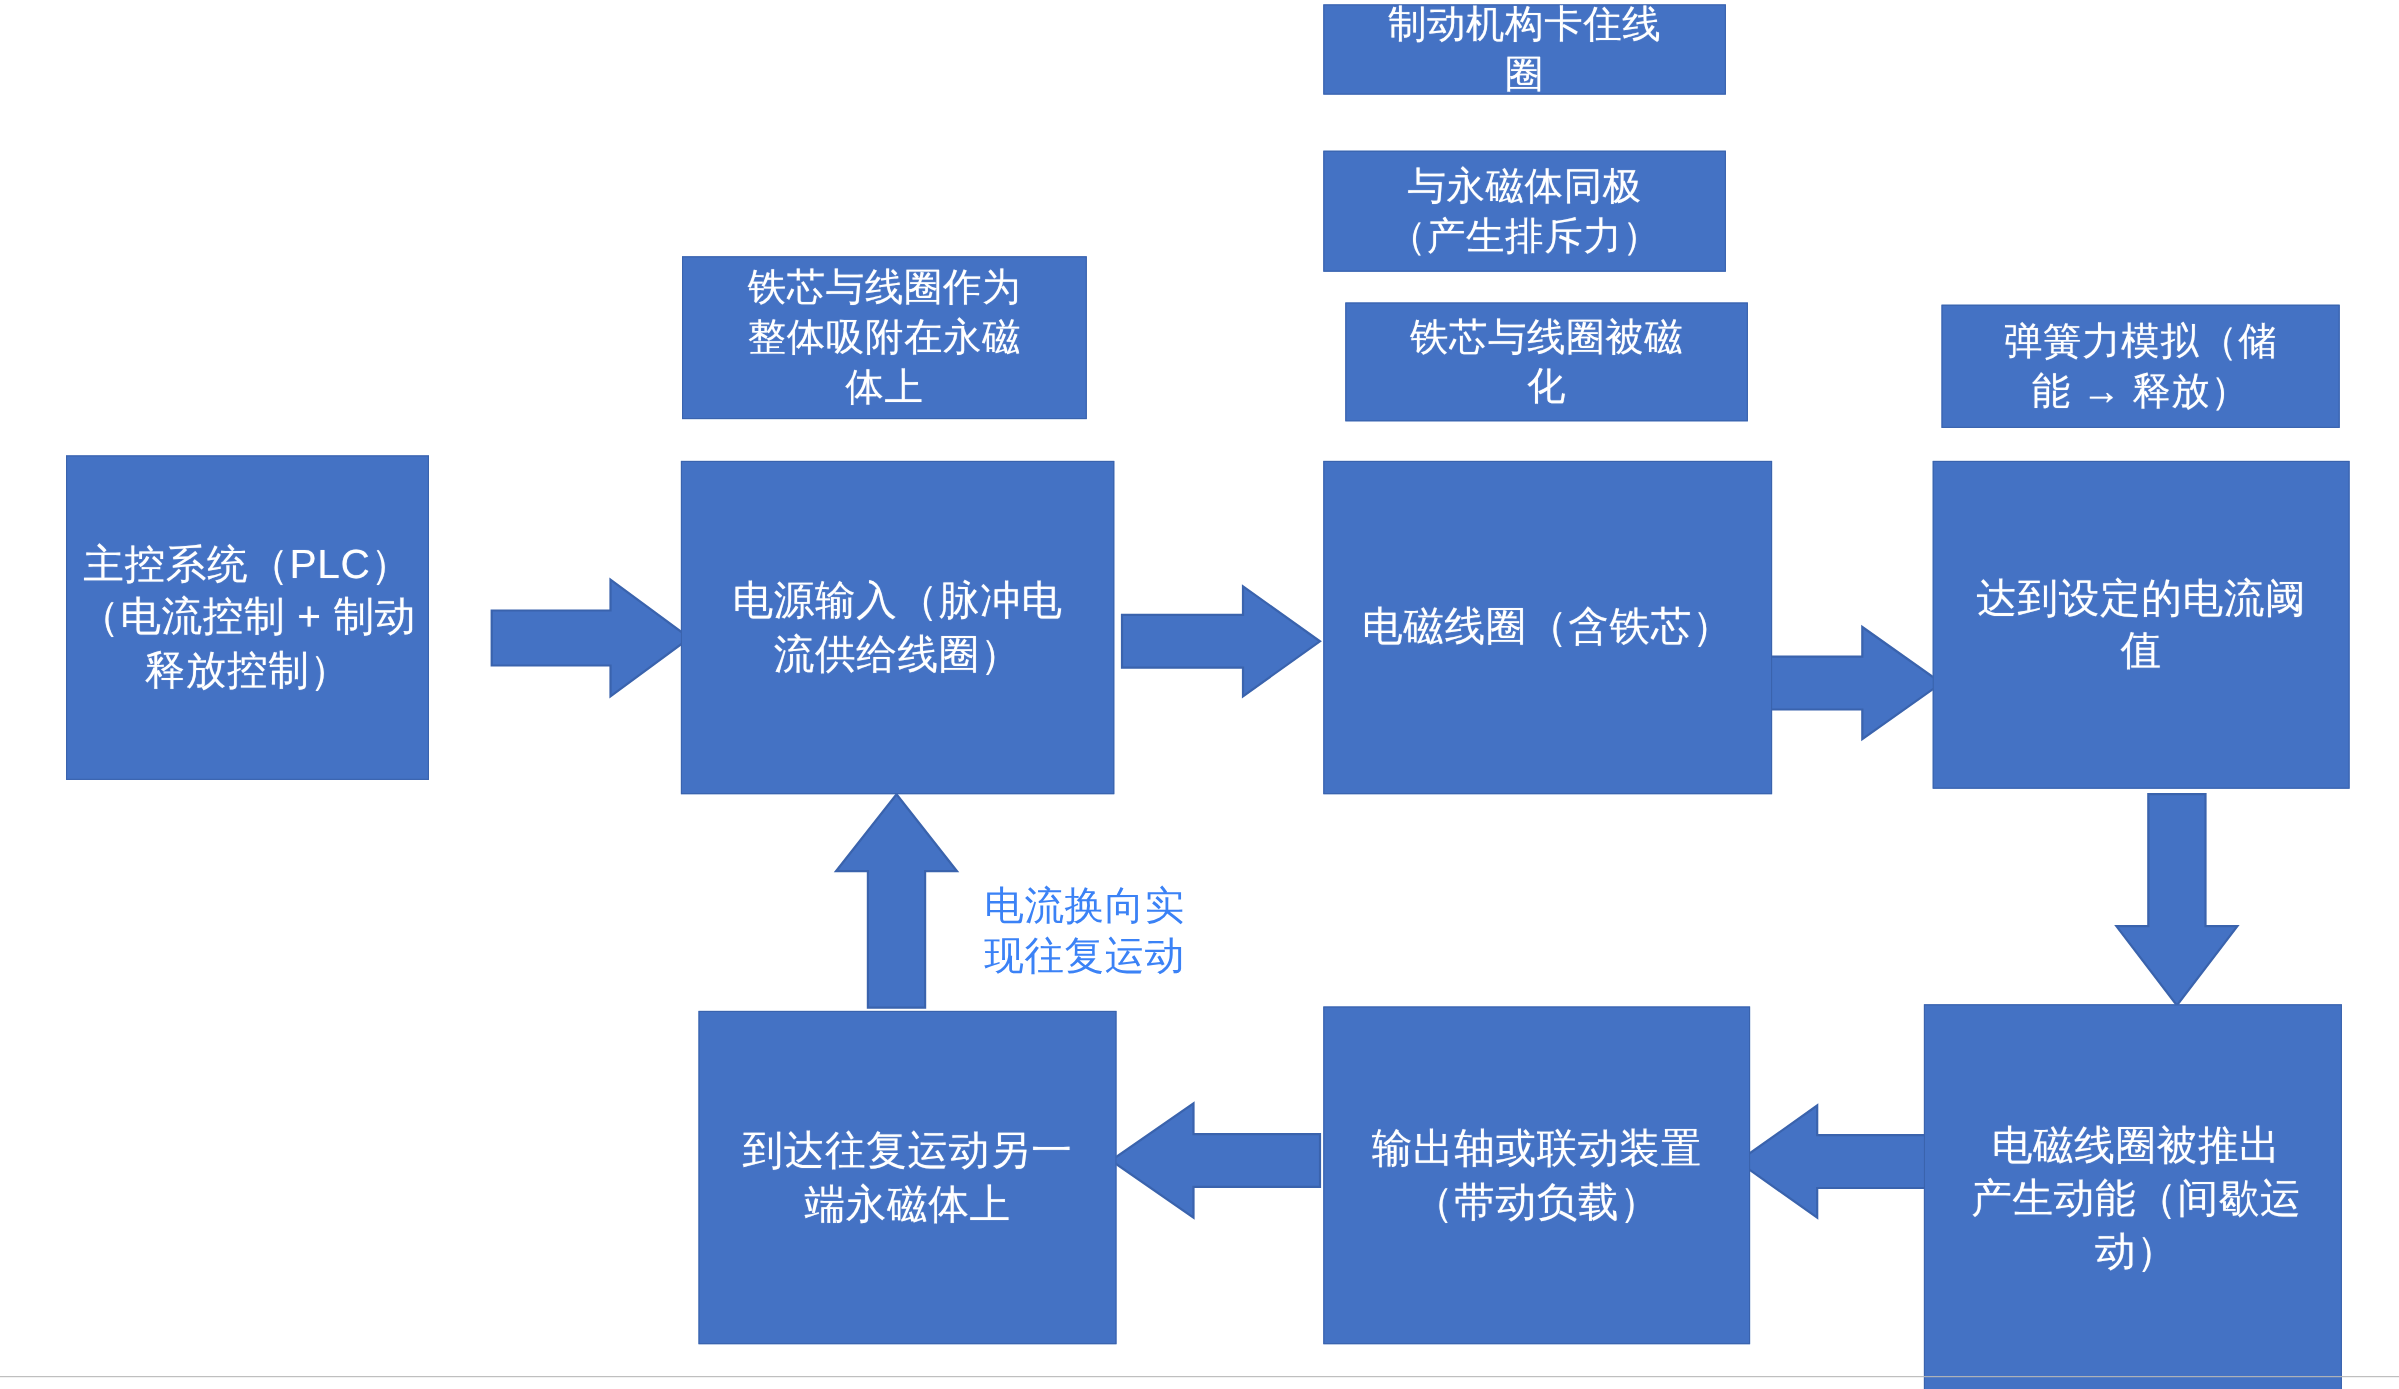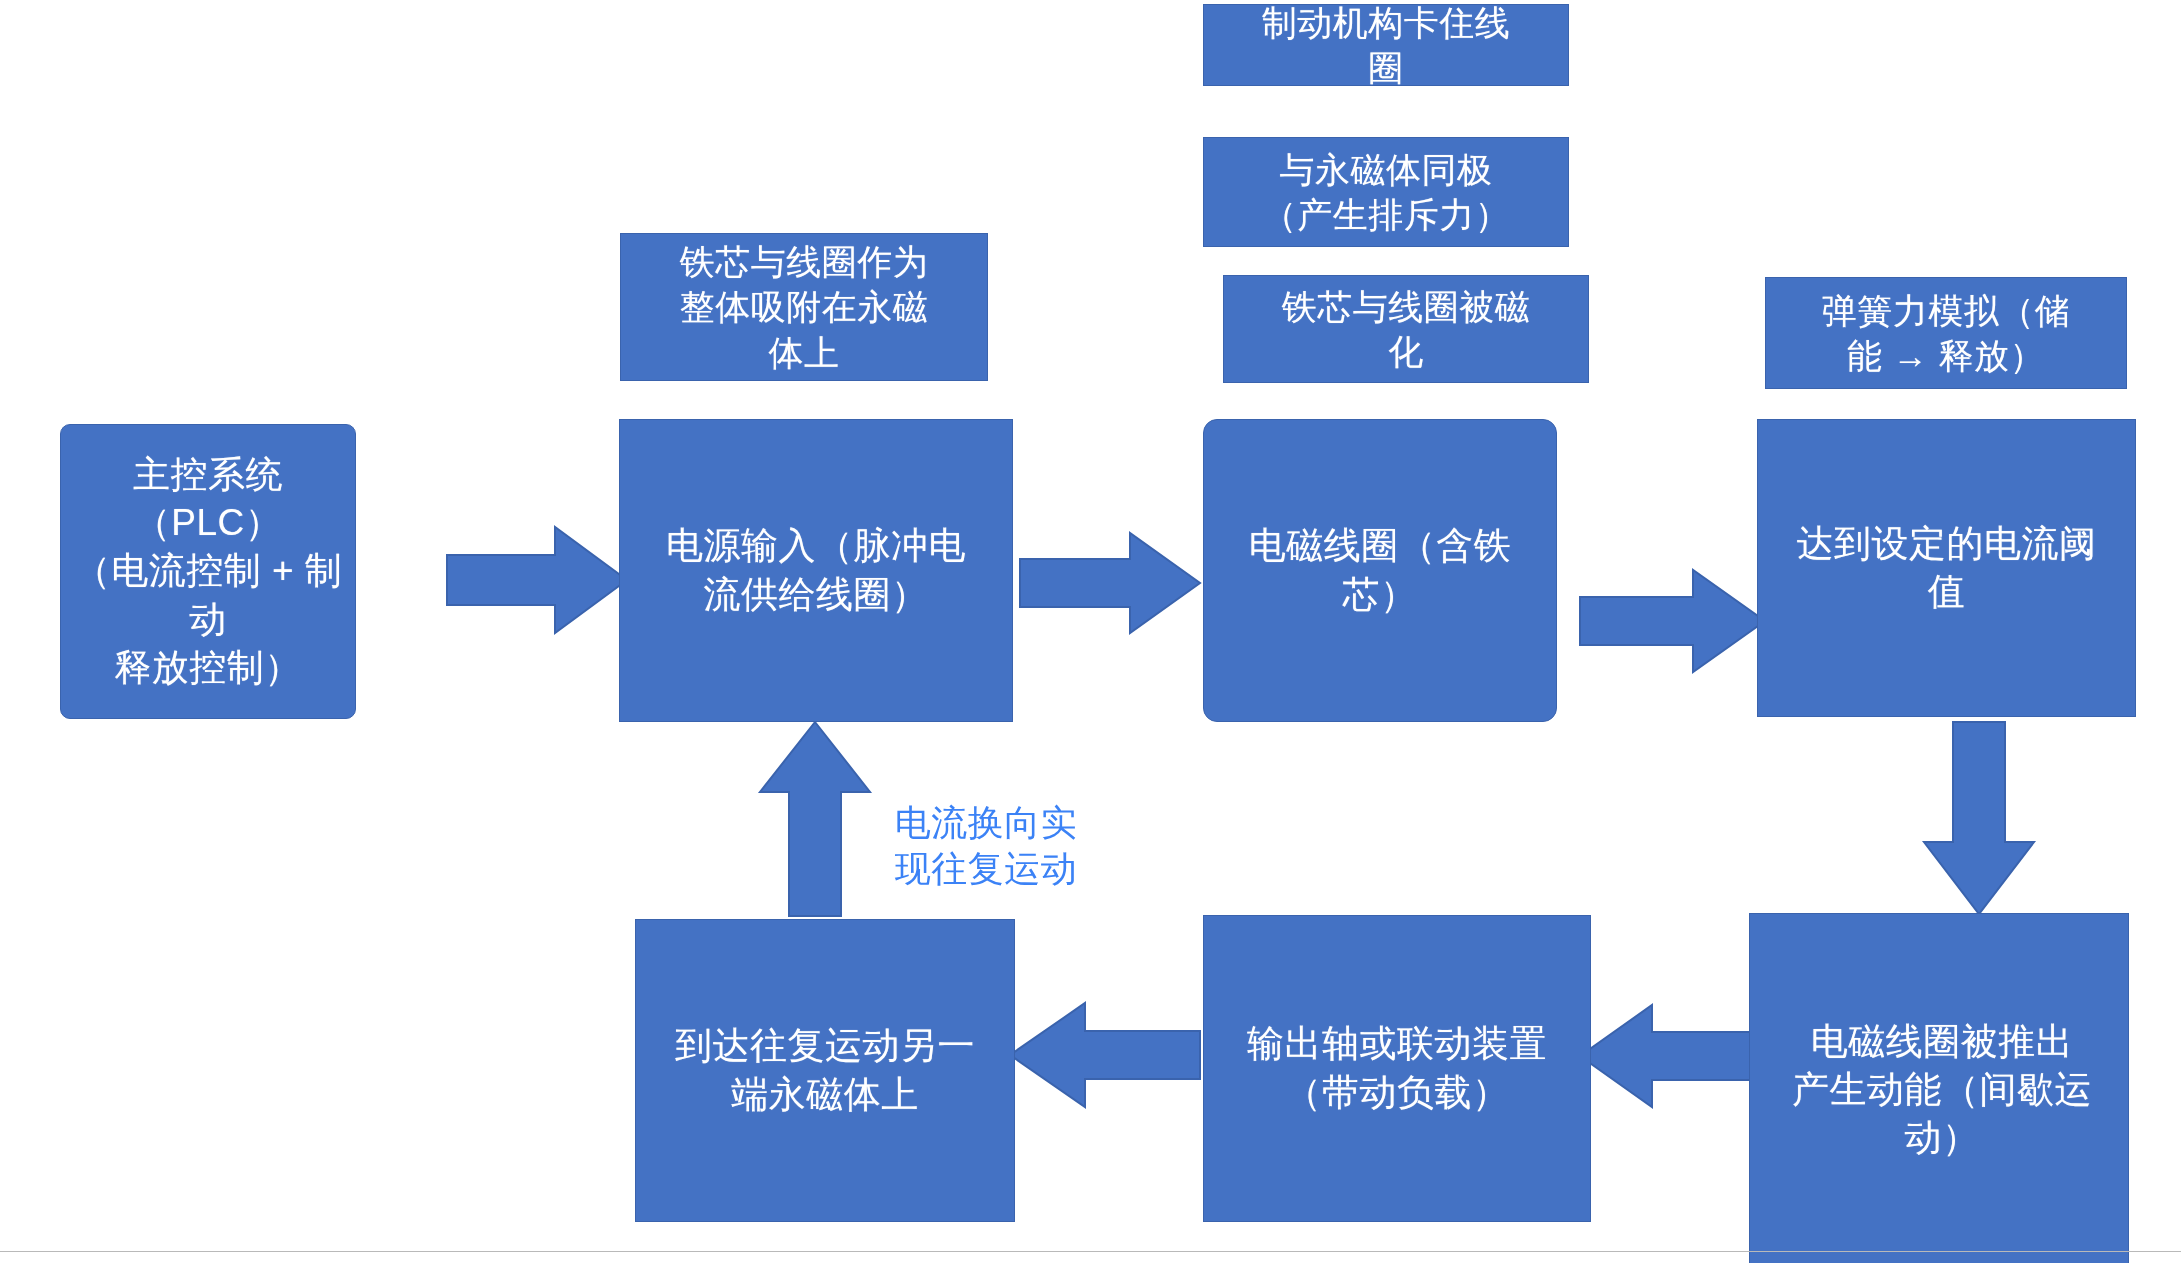--- a/index.html
+++ b/index.html
@@ -111,21 +111,21 @@
 
   <div class="arrow" style="left:760px; top:722px; width:110px; height:194px;">
     <svg viewBox="0 0 110 194" width="110" height="194">
       <path d="M55,0 L110,70 L81,70 L81,194 L29,194 L29,70 L0,70 Z"></path>
     </svg>
   </div>
 
   <div class="caption" style="left:866px; top:800px; width:240px;">电流换向实
 现往复运动</div>
 
-  <div class="node big" style="left:60px; top:424px; width:296px; height:295px;border-radius:10px;">
+  <div class="node big" style="left:60px; top:414px; width:330px; height:295px;">
     <span class="txt">主控系统（PLC）
 （电流控制 + 制动
 释放控制）</span>
   </div>
 
   <div class="node small" style="left:620px; top:233px; width:368px; height:148px;">
     <span class="txt">铁芯与线圈作为
 整体吸附在永磁
 体上</span>
   </div>
@@ -148,21 +148,21 @@
   <div class="node small" style="left:1203px; top:137px; width:366px; height:110px;">
     <span class="txt">与永磁体同极
 （产生排斥力）</span>
   </div>
 
   <div class="node small" style="left:1203px; top:275px; width:366px; height:108px;margin-left:20px;">
     <span class="txt">铁芯与线圈被磁
 化</span>
   </div>
 
-  <div class="node big" style="left:1203px; top:419px; width:354px; height:303px;border-radius:14px;">
+  <div class="node big" style="left:1203px; top:419px; width:408px; height:303px;">
     <span class="txt">电磁线圈（含铁芯）</span>
   </div>
 
   <div class="node big" style="left:1203px; top:915px; width:388px; height:307px;">
     <span class="txt">输出轴或联动装置
 （带动负载）</span>
   </div>
 
   <div class="node small" style="left:1765px; top:277px; width:362px; height:112px;">
     <span class="txt">弹簧力模拟（储

